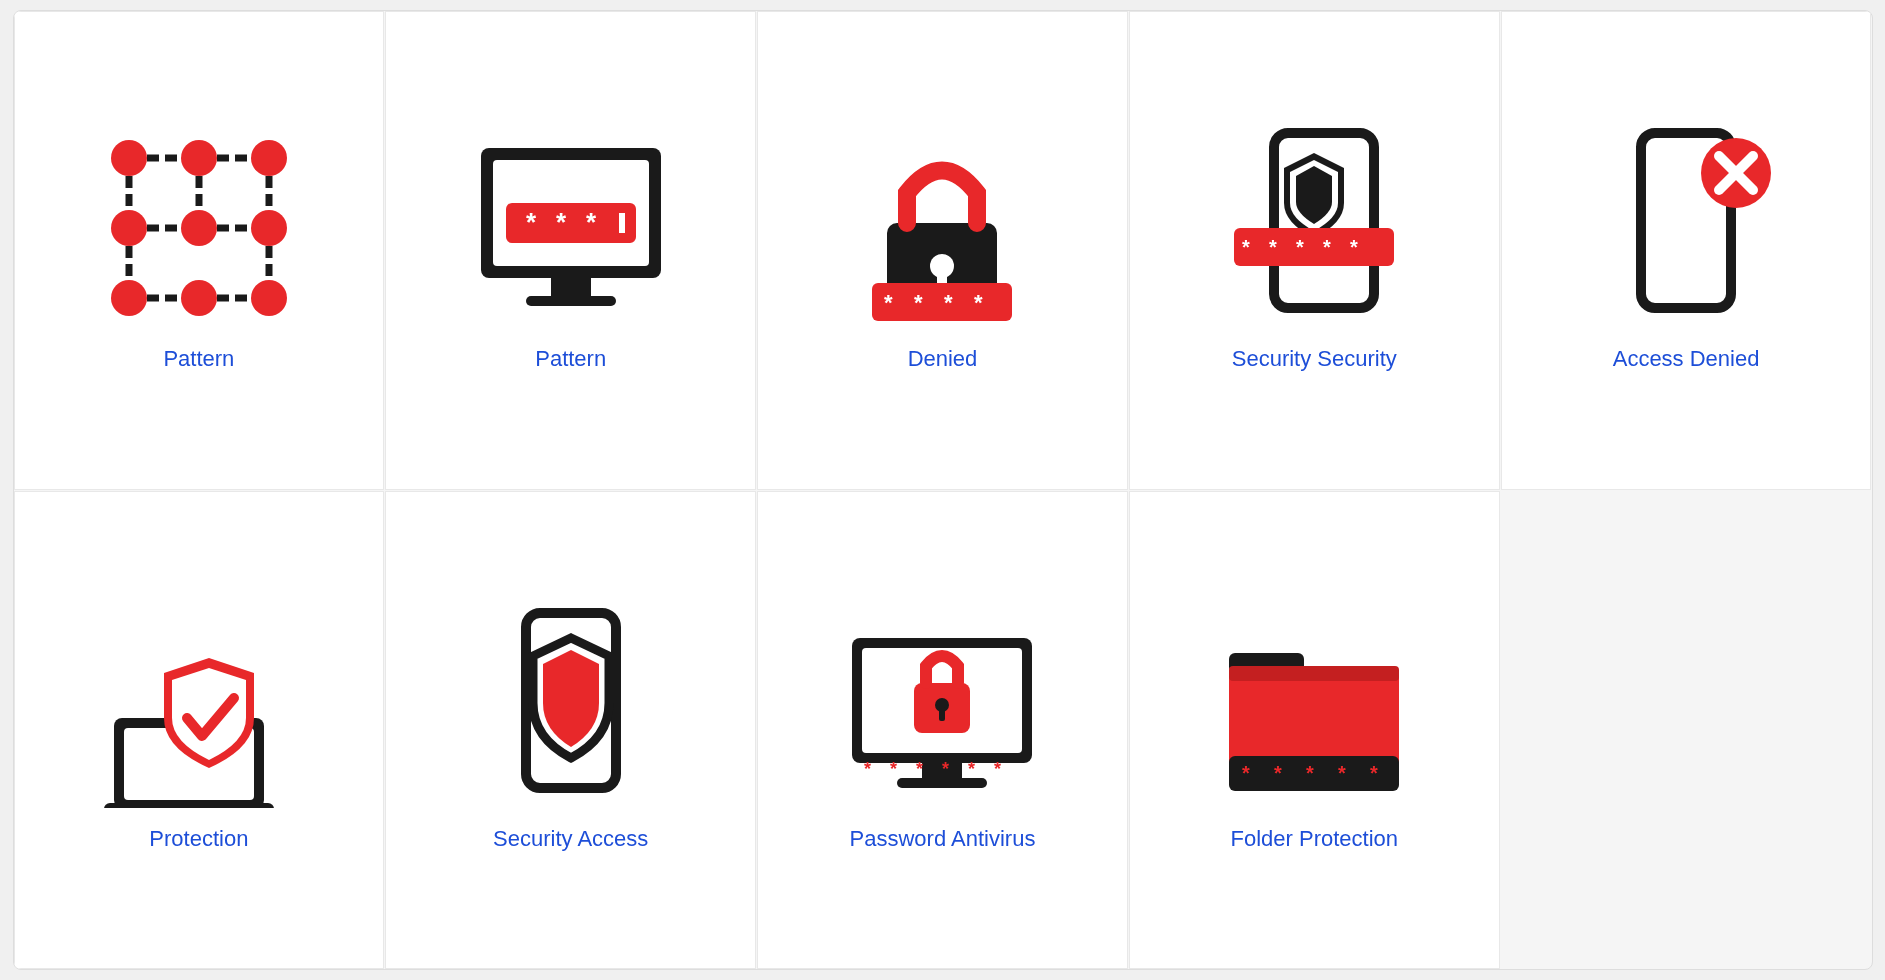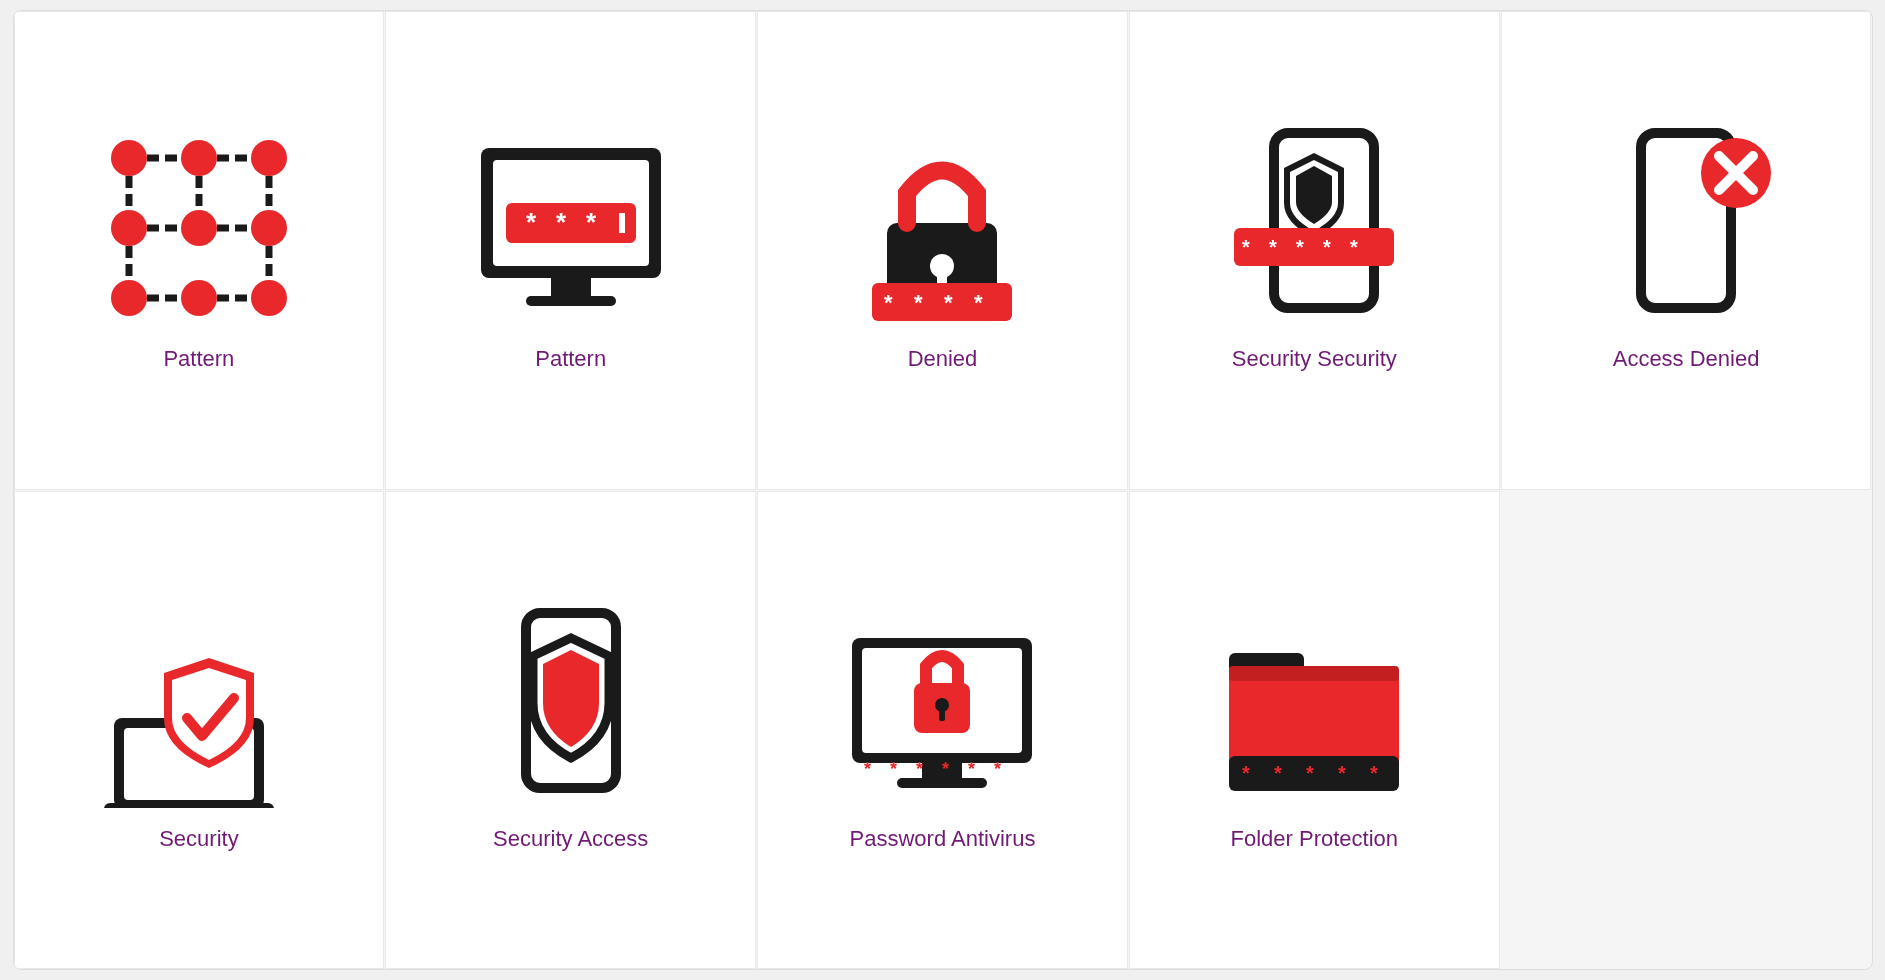--- a/index.html
+++ b/index.html
@@ -28,21 +28,21 @@
       display: flex;
       flex-direction: column;
       align-items: center;
       justify-content: center;
       padding: 20px;
       gap: 18px;
       border: 1px solid #e8e8e8;
     }
     .icon-label {
       font-size: 22px;
-      color: #701a75;
+      color: #1d4ed8;
       text-align: center;
       font-weight: 400;
     }
     .icon-art {
       width: 200px;
       height: 200px;
       display: flex;
       align-items: center;
       justify-content: center;
     }
@@ -177,21 +177,21 @@
         <rect x="25" y="120" width="130" height="72" rx="4" fill="#fff"></rect>
 
         <rect x="5" y="195" width="170" height="12" rx="6" fill="#1a1a1a"></rect>
 
         <path d="M110 50 L155 65 L155 110 Q155 140 110 160 Q65 140 65 110 L65 65 Z" fill="#e8282a"></path>
         <path d="M110 60 L147 72 L147 110 Q147 134 110 152 Q73 134 73 110 L73 72 Z" fill="#fff"></path>
 
         <polyline points="88,110 103,128 135,90" fill="none" stroke="#e8282a" stroke-width="10" stroke-linecap="round" stroke-linejoin="round"></polyline>
       </svg>
     </div>
-    <span class="icon-label">Security</span>
+    <span class="icon-label">Protection</span>
   </div>
 
 
   <div class="icon-cell">
     <div class="icon-art">
       <svg viewBox="0 0 200 200" xmlns="http://www.w3.org/2000/svg">
 
         <rect x="55" y="5" width="90" height="175" rx="14" ry="14" fill="none" stroke="#1a1a1a" stroke-width="10"></rect>
         <rect x="63" y="18" width="74" height="149" rx="4" fill="#fff"></rect>
 

